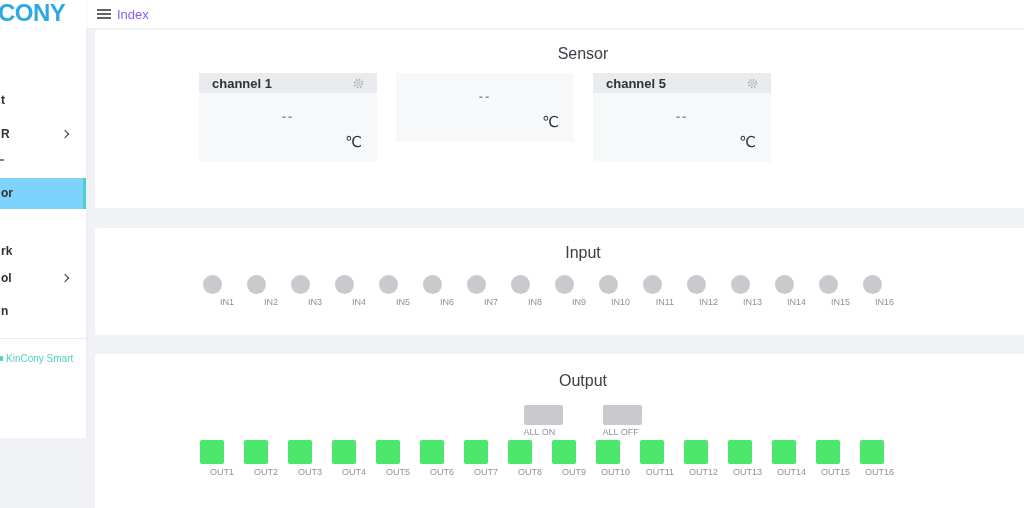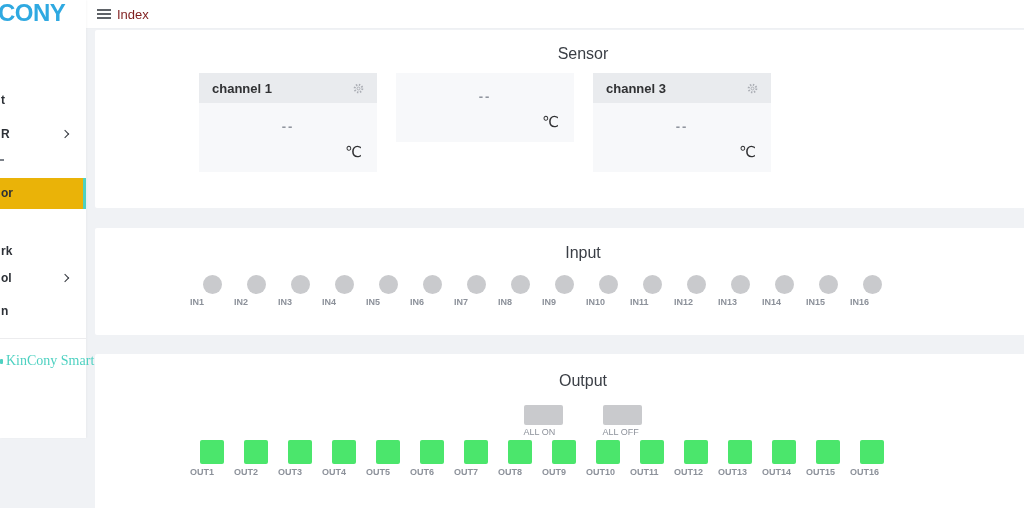--- a/index.html
+++ b/index.html
@@ -11,60 +11,60 @@
 
   
   .sidebar{position:absolute;left:0;top:0;width:86px;height:438px;background:#fff;z-index:5;
            box-shadow:1px 0 2px rgba(0,0,0,.03);}
   .logo{position:absolute;left:-2px;top:-1px;font-size:24px;font-weight:800;letter-spacing:-.5px;
         color:var(--logo-blue);white-space:nowrap;}
   .frag{position:absolute;left:1px;font-size:12px;font-weight:600;color:#2c3036;white-space:nowrap;}
   .chev{position:absolute;left:62px;width:6px;height:6px;border-right:1.4px solid #32363c;
         border-bottom:1.4px solid #32363c;transform:rotate(-45deg);}
   .side-mark{position:absolute;left:0;top:159px;width:4px;height:2px;background:#7d828a;}
-  .active-item{position:absolute;left:0;top:178px;width:86px;height:31px;background:#eab308;
+  .active-item{position:absolute;left:0;top:178px;width:86px;height:31px;background:#7dd3fc;
                border-right:3px solid var(--accent-teal);}
   .active-item .lab{position:absolute;left:1px;top:8px;font-size:12px;font-weight:600;color:#2c3036;}
   .side-divider{position:absolute;left:0;top:338px;width:86px;height:1px;background:#ececee;}
-  .side-footer{position:absolute;left:0;top:353px;font-size:14px;color:var(--accent-teal);white-space:nowrap;font-family:Liberation Serif, serif;}
+  .side-footer{position:absolute;left:0;top:353px;font-size:10px;color:var(--accent-teal);white-space:nowrap;}
   .copy-frag{display:inline-block;width:3px;height:5px;background:var(--accent-teal);margin-right:3px;
              vertical-align:1px;border-radius:1px;}
 
   
   .topbar{position:absolute;left:86px;top:0;width:938px;height:29px;background:#fff;
           border-bottom:1px solid #eef0f3;z-index:4;}
   .burger{position:absolute;left:11px;top:9px;width:14px;height:2px;background:#5f6368;
           box-shadow:0 4px 0 #5f6368,0 8px 0 #5f6368;}
-  .crumb{position:absolute;left:31px;top:0;line-height:29px;font-size:13px;color:#7f1d1d;}
+  .crumb{position:absolute;left:31px;top:0;line-height:29px;font-size:13px;color:#8b5cf6;}
 
   
   .panel{position:absolute;left:95px;width:976px;background:#fff;border-radius:2px;}
   .panel h2{padding-top:14px;text-align:center;font-size:16px;font-weight:500;color:#3a3e45;line-height:19px;}
   .panel-sensor{top:30px;height:178px;}
   .panel-input{top:228px;height:107px;}
   .panel-input h2{padding-top:15px;}
   .panel-output{top:354px;height:170px;}
   .panel-output h2{padding-top:17px;}
 
   
   .cards{display:flex;gap:19px;padding-left:104px;margin-top:10px;}
   .card{width:178px;}
-  .card-head{height:30px;background:#e9ebee;display:flex;align-items:center;
+  .card-head{height:20px;background:#e9ebee;display:flex;align-items:center;
              justify-content:space-between;padding:0 13px;}
   .card-head .cname{font-size:13px;font-weight:600;color:#303133;}
   .gear{display:flex;align-items:center;cursor:pointer;}
   .card-body{position:relative;height:69px;background:#f7f8fa;}
   .cval{position:absolute;top:16px;width:100%;text-align:center;font-size:13px;font-weight:700;
         letter-spacing:2px;color:#90959e;}
   .cunit{position:absolute;right:15px;bottom:11px;font-size:15px;color:#303133;
          font-family:"DejaVu Sans","Liberation Sans",sans-serif;}
 
   
   .io-row{display:flex;padding-left:95px;margin-top:13px;}
-  .io-cell{width:44px;flex:0 0 44px;text-align:left;font-weight:bold;}
+  .io-cell{width:44px;flex:0 0 44px;text-align:right;}
   .in-dot{width:19px;height:19px;border-radius:50%;background:var(--indicator-gray);margin:0 auto;}
   .io-label{margin-top:3px;font-size:9px;color:#8c919a;line-height:10px;}
 
   
   .all-row{display:flex;justify-content:center;gap:39px;margin-top:15px;}
   .all-block{width:40px;text-align:left;}
   .all-btn{width:39px;height:20px;background:var(--indicator-gray);border:none;border-radius:2px;
            display:block;margin:0 auto;cursor:pointer;}
   .all-label{margin-top:2px;font-size:9px;color:#8c919a;line-height:11px;white-space:nowrap;}
   .out-row{margin-top:2px;}
@@ -126,21 +126,21 @@
 
       <div class="card">
         <div class="card-body">
           <div class="cval">--</div>
           <div class="cunit">℃</div>
         </div>
       </div>
 
       <div class="card">
         <div class="card-head">
-          <span class="cname">channel 3</span>
+          <span class="cname">channel 5</span>
           <span class="gear">
             <svg width="11" height="11" viewBox="0 0 16 16">
                 <circle cx="8" cy="8" r="5.5" fill="none" stroke="#aaadb4" stroke-width="3" stroke-dasharray="2 2.3"></circle>
                 <circle cx="8" cy="8" r="2.1" fill="none" stroke="#aaadb4" stroke-width="1.3"></circle>
               </svg>
           </span>
         </div>
         <div class="card-body">
           <div class="cval">--</div>
           <div class="cunit">℃</div>

